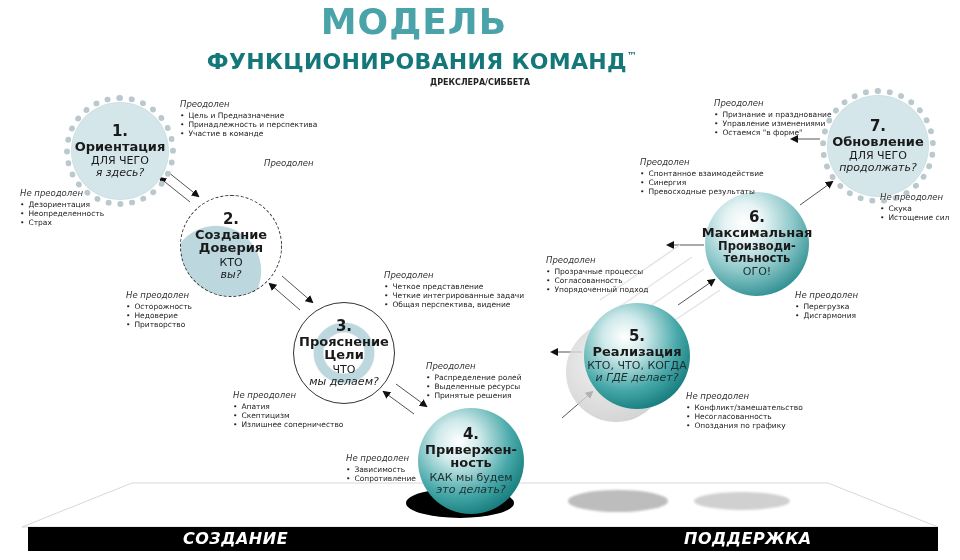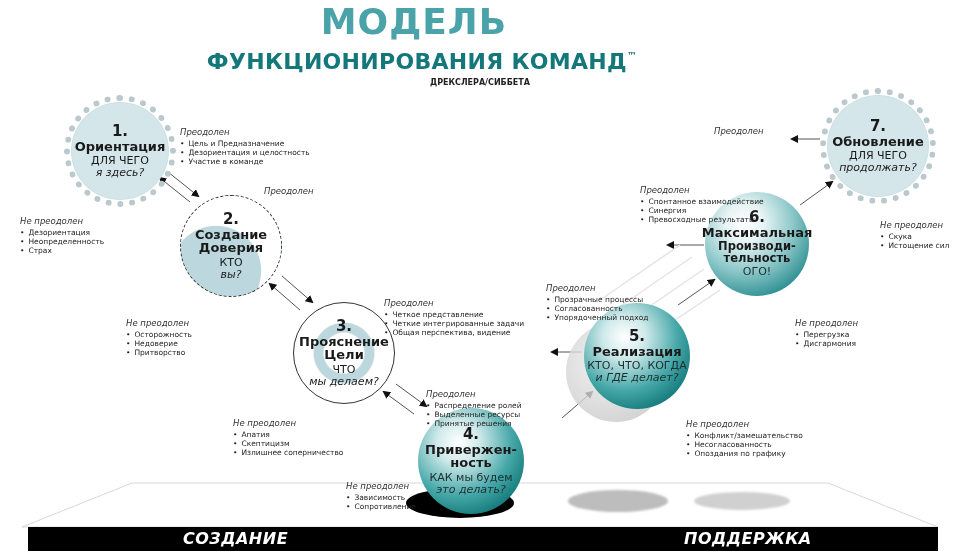--- a/index.html
+++ b/index.html
@@ -16,21 +16,21 @@
   .q1 { font-size: 11px; margin-top: 2px; }
   .q2 { font-size: 11px; font-style: italic; }
 
   .sun { background: #d5e6ea; box-shadow: 0 0 0 1px #cfe0e4; }
   .sun-rays { position: absolute; border-radius: 50%; border: 6px dotted #b9c9cd; }
   .outline { background: #fff; border: 1.5px solid #333; }
   .ball { background: radial-gradient(circle at 38% 32%, #ffffff 0%, #cfe9ea 22%, #45a7a8 55%, #0e7475 82%, #0a5d5f 100%); }
   .ball .q1, .ball .q2 { color: #1f2d2e; }
 
   .lbl { position: absolute; font-size: 7.5px; line-height: 9px; color: #222; }
-  .lbl .hd { font-style: italic; font-size: 8.5px; color: #333; margin-bottom: 2px; margin-top: 28px; }
+  .lbl .hd { font-style: italic; font-size: 8.5px; color: #333; margin-bottom: 2px; }
   .lbl ul { margin: 0; padding: 0; list-style: none; }
   .lbl li::before { content: "•"; margin-right: 4px; }
 
   .platform { left: 20px; top: 480px; width: 920px; height: 48px; }
   .bar { left: 28px; top: 527px; width: 910px; height: 24px; background: #000; }
   .bar span { position: absolute; top: 2px; color: #fff; font-weight: bold; font-style: italic; font-size: 16px; letter-spacing: 0.5px; }
   .shadow { position: absolute; border-radius: 50%; }
 </style>
 </head>
 <body>
@@ -78,21 +78,21 @@
 <div class="circle sun" style="left:72px;top:103px;width:96px;height:96px;">
   <div class="num">1.</div>
   <div class="stage-name">Ориентация</div>
   <div class="q1">ДЛЯ ЧЕГО</div>
   <div class="q2">я здесь?</div>
 </div>
 <div class="lbl" style="left:180px;top:100px;">
   <div class="hd">Преодолен</div>
   <ul>
     <li>Цель и Предназначение</li>
-    <li>Дезориентация и целостность</li>
+    <li>Принадлежность и перспектива</li>
     <li>Участие в команде</li>
   </ul>
 </div>
 <div class="lbl" style="left:20px;top:189px;">
   <div class="hd">Не преодолен</div>
   <ul>
     <li>Дезориентация</li>
     <li>Неопределенность</li>
     <li>Страх</li>
   </ul>
@@ -213,20 +213,25 @@
 
 <div class="sun-rays" style="left:820px;top:88px;width:104px;height:104px;"></div>
 <div class="circle sun" style="left:828px;top:96px;width:100px;height:100px;">
   <div class="num">7.</div>
   <div class="stage-name">Обновление</div>
   <div class="q1">ДЛЯ ЧЕГО</div>
   <div class="q2">продолжать?</div>
 </div>
 <div class="lbl" style="left:714px;top:99px;">
   <div class="hd">Преодолен</div>
+  <ul>
+    <li>Признание и празднование</li>
+    <li>Управление изменениями</li>
+    <li>Остаемся "в форме"</li>
+  </ul>
 </div>
 <div class="lbl" style="left:880px;top:193px;">
   <div class="hd">Не преодолен</div>
   <ul>
     <li>Скука</li>
     <li>Истощение сил</li>
   </ul>
 </div>
 
 <div class="abs bar">

